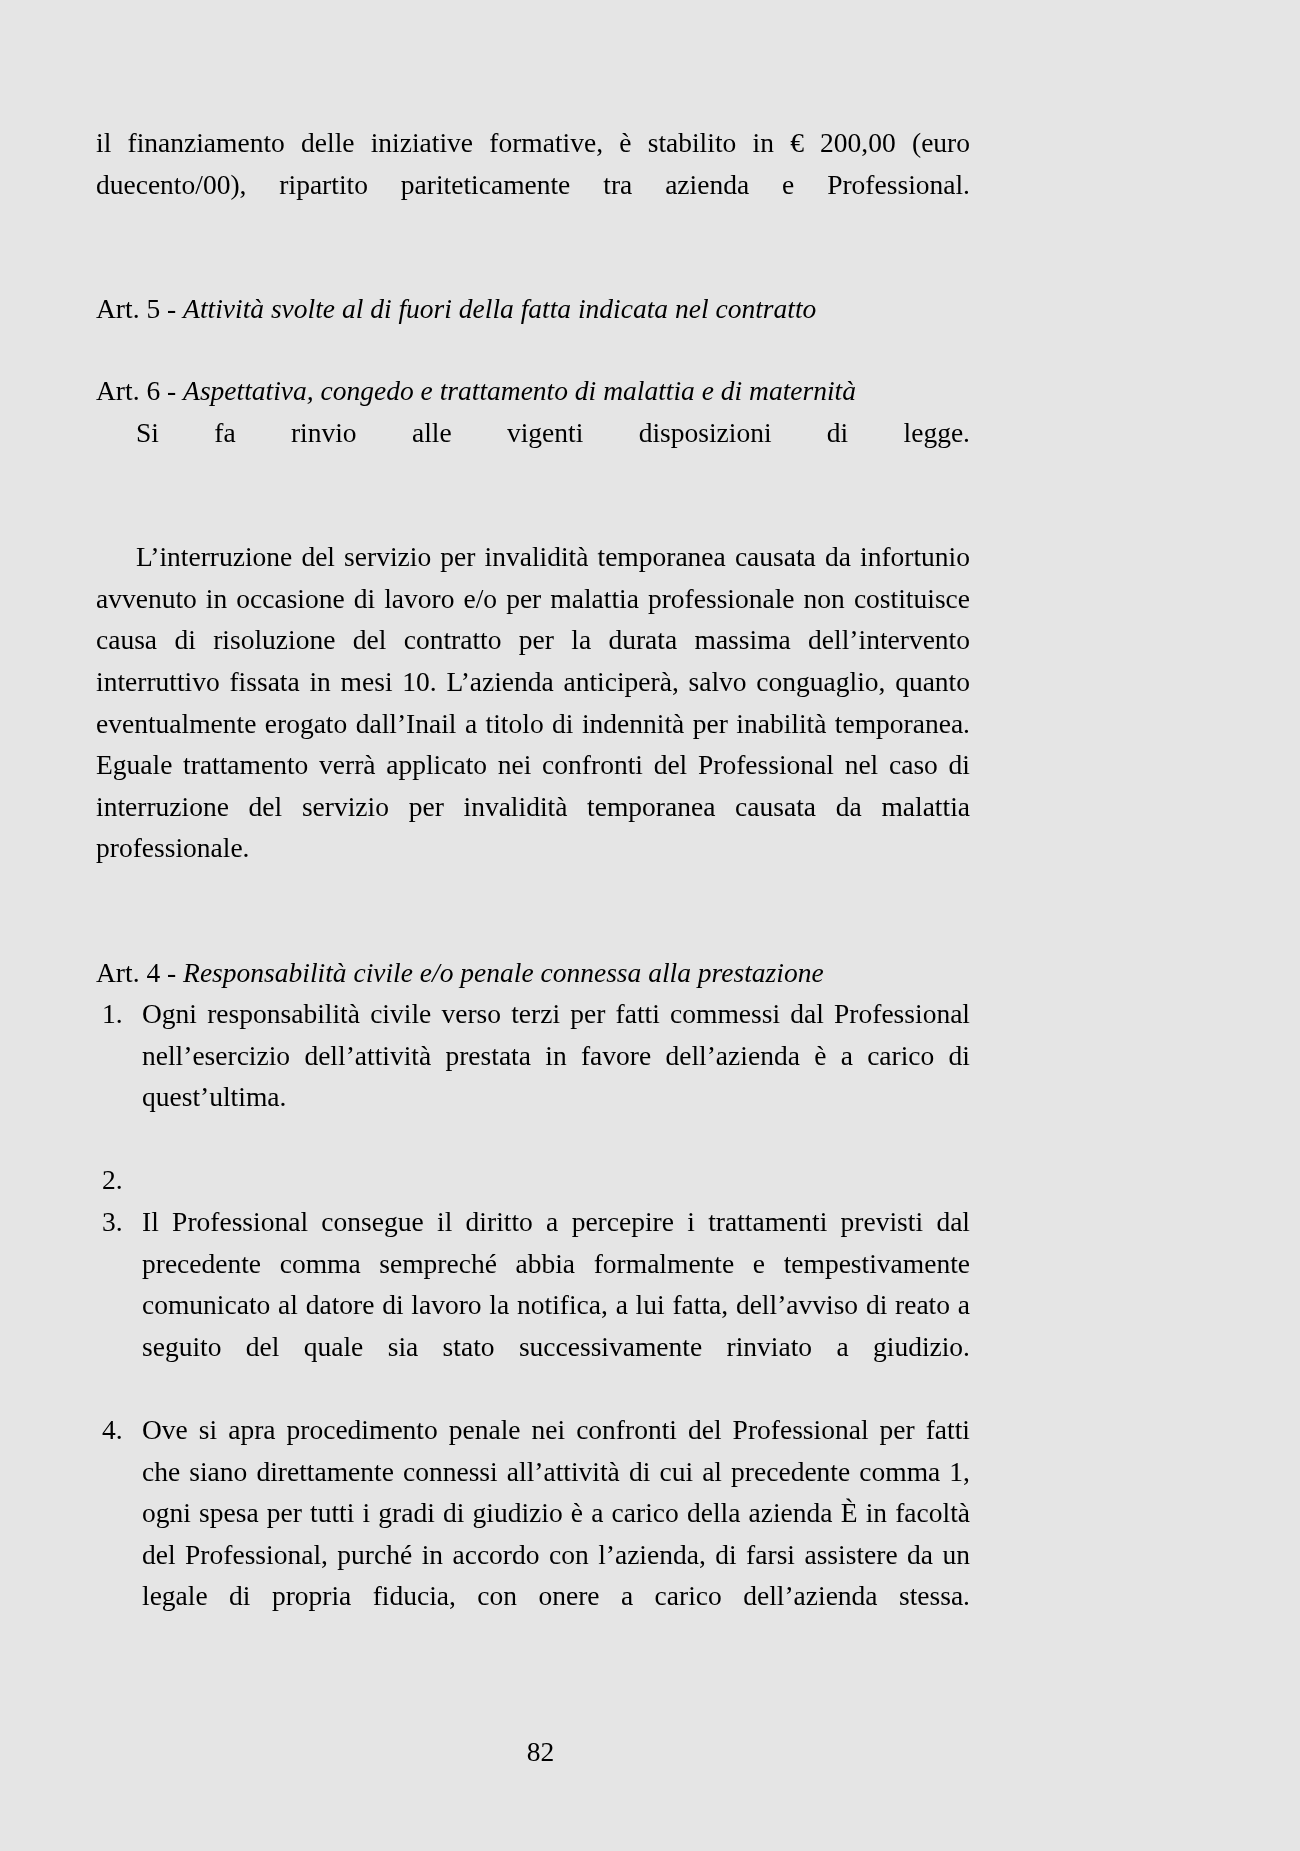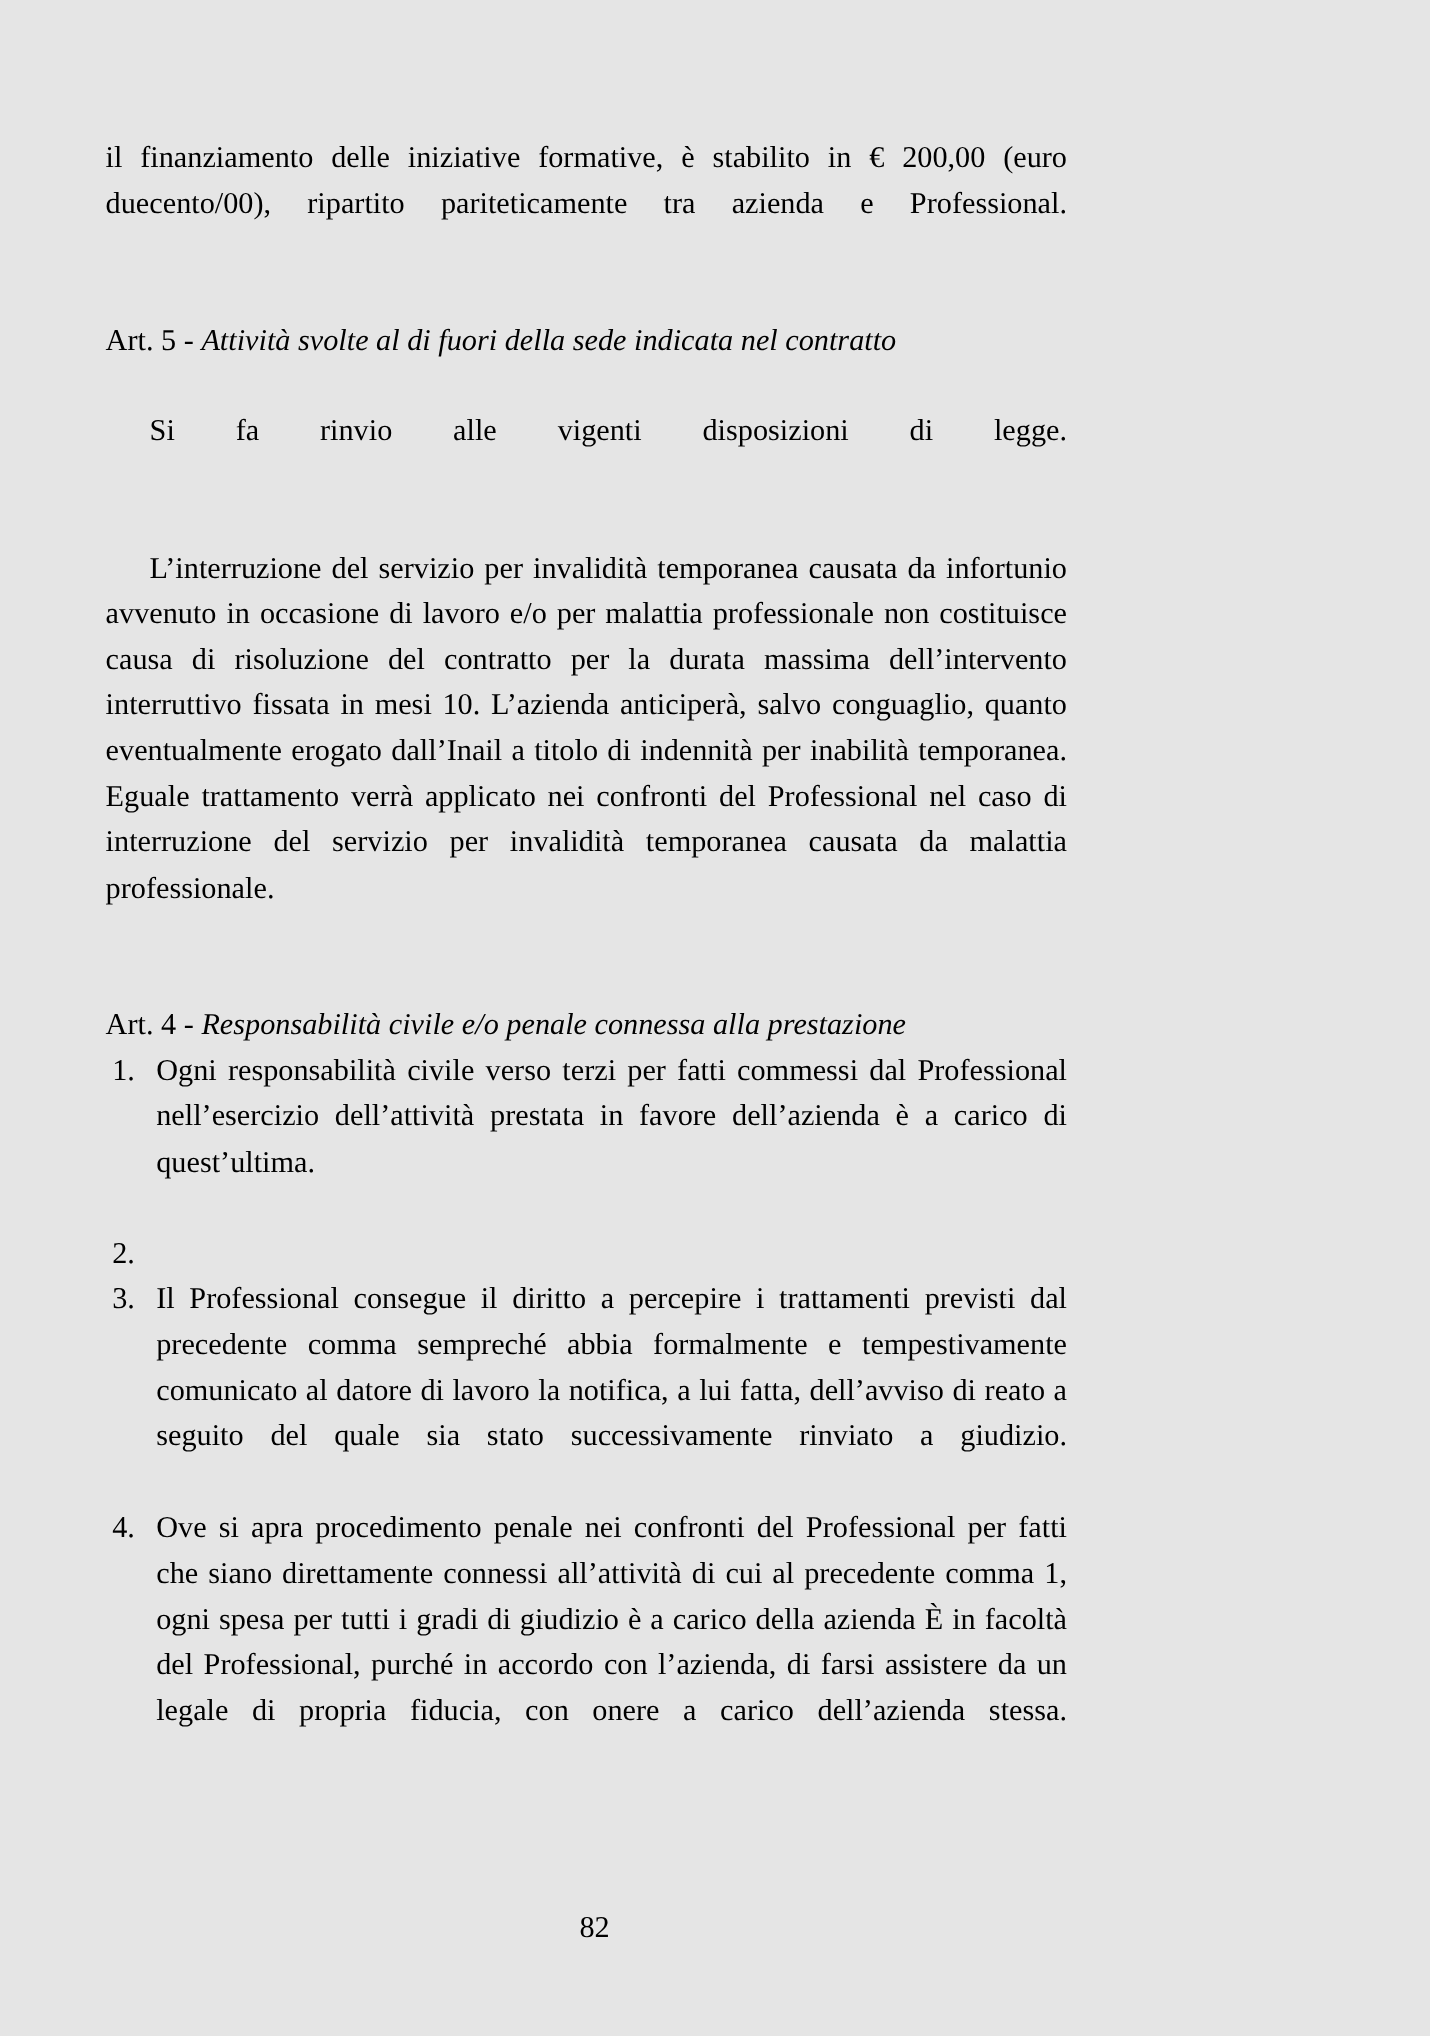--- a/index.html
+++ b/index.html
@@ -99,26 +99,27 @@
 
 <div class="page">
 
   <div class="content">
 
     <p class="body-text">il finanziamento delle iniziative formative, è stabilito in € 200,00 (euro duecento/00), ripartito pariteticamente tra azienda e Professional.</p>
 
     <div class="gap-md"></div>
 
     <div>
-      <p class="heading"><span class="art-label">Art. 5 - </span><span class="art-title">Attività svolte al di fuori della sede indicata nel contratto</span></p>
+      <p class="heading"><span class="art-label">Art. 5 - </span><span class="art-title">Attività svolte al di fuori della fatta indicata nel contratto</span></p>
     </div>
 
     <div class="gap-md"></div>
 
     <div>
+      <p class="heading"><span class="art-label">Art. 6 - </span><span class="art-title">Aspettativa, congedo e trattamento di malattia e di maternità</span></p>
       <p class="body-text para-indent">Si fa rinvio alle vigenti disposizioni di legge.</p>
     </div>
 
     <div class="gap-md"></div>
 
     <div>
       <p class="body-text para-indent">L’interruzione del servizio per invalidità temporanea causata da infortunio avvenuto in occasione di lavoro e/o per malattia professionale non costituisce causa di risoluzione del contratto per la durata massima dell’intervento interruttivo fissata in mesi 10. L’azienda anticiperà, salvo conguaglio, quanto eventualmente erogato dall’Inail a titolo di indennità per inabilità temporanea. Eguale trattamento verrà applicato nei confronti del Professional nel caso di interruzione del servizio per invalidità temporanea causata da malattia professionale.</p>
     </div>
 
     <div class="gap-md"></div>

